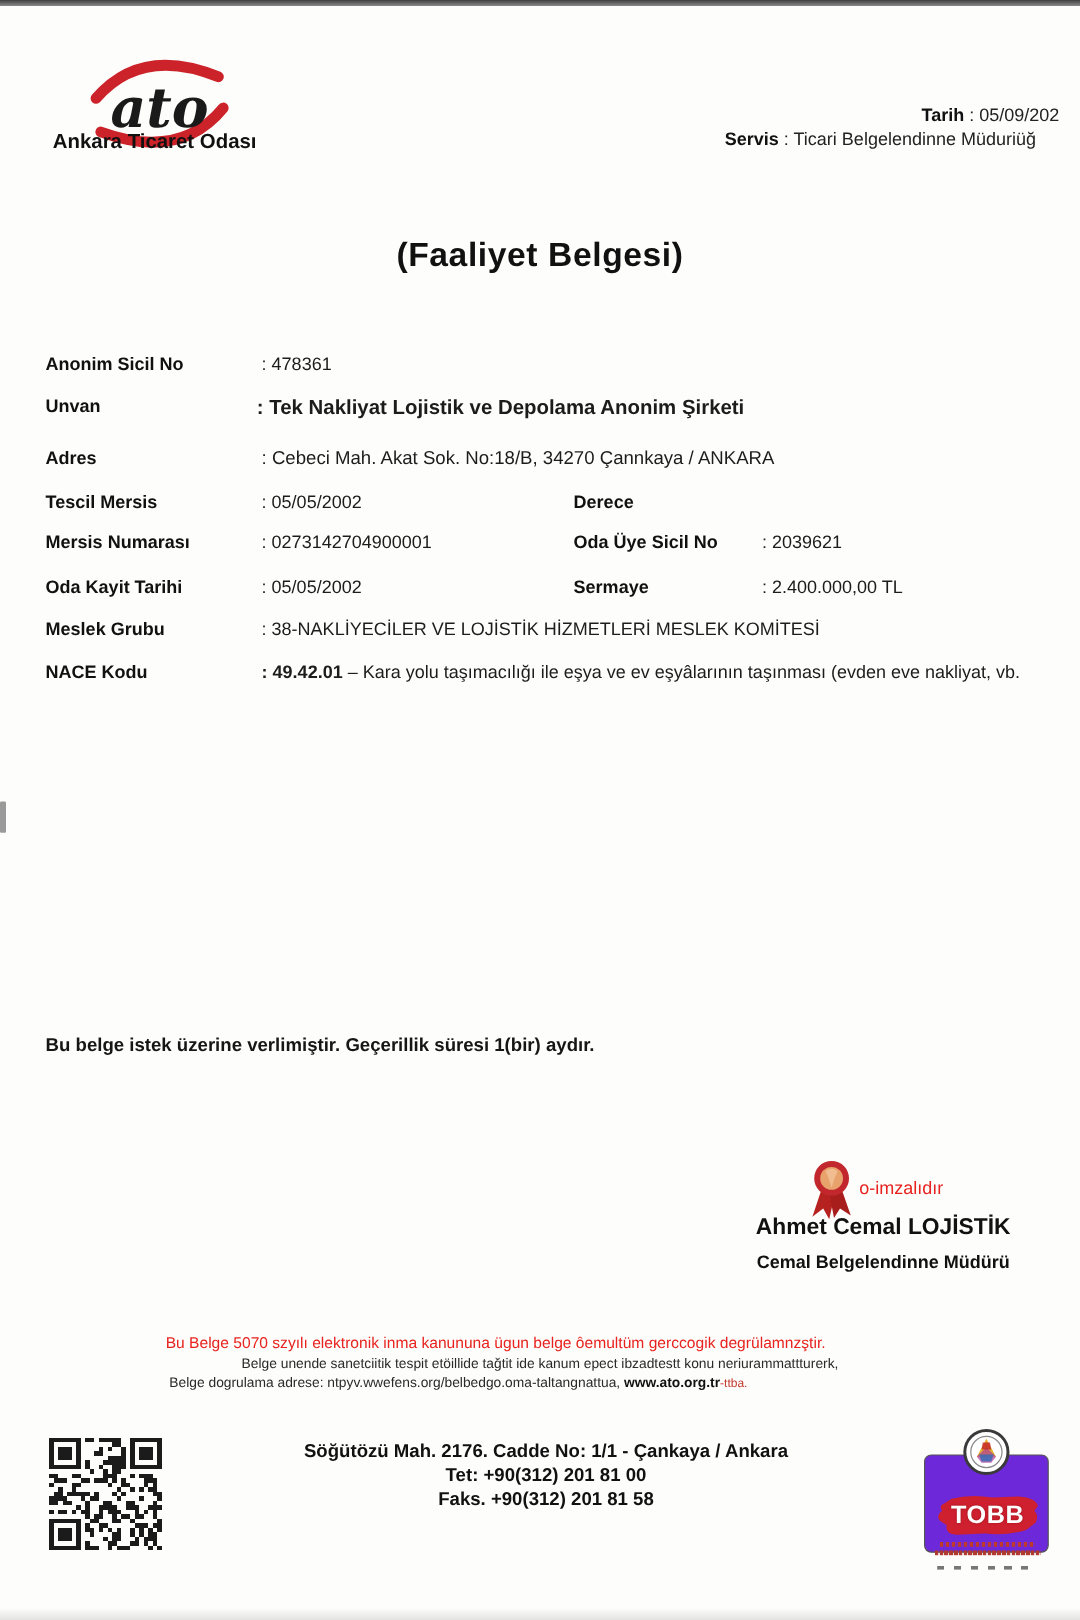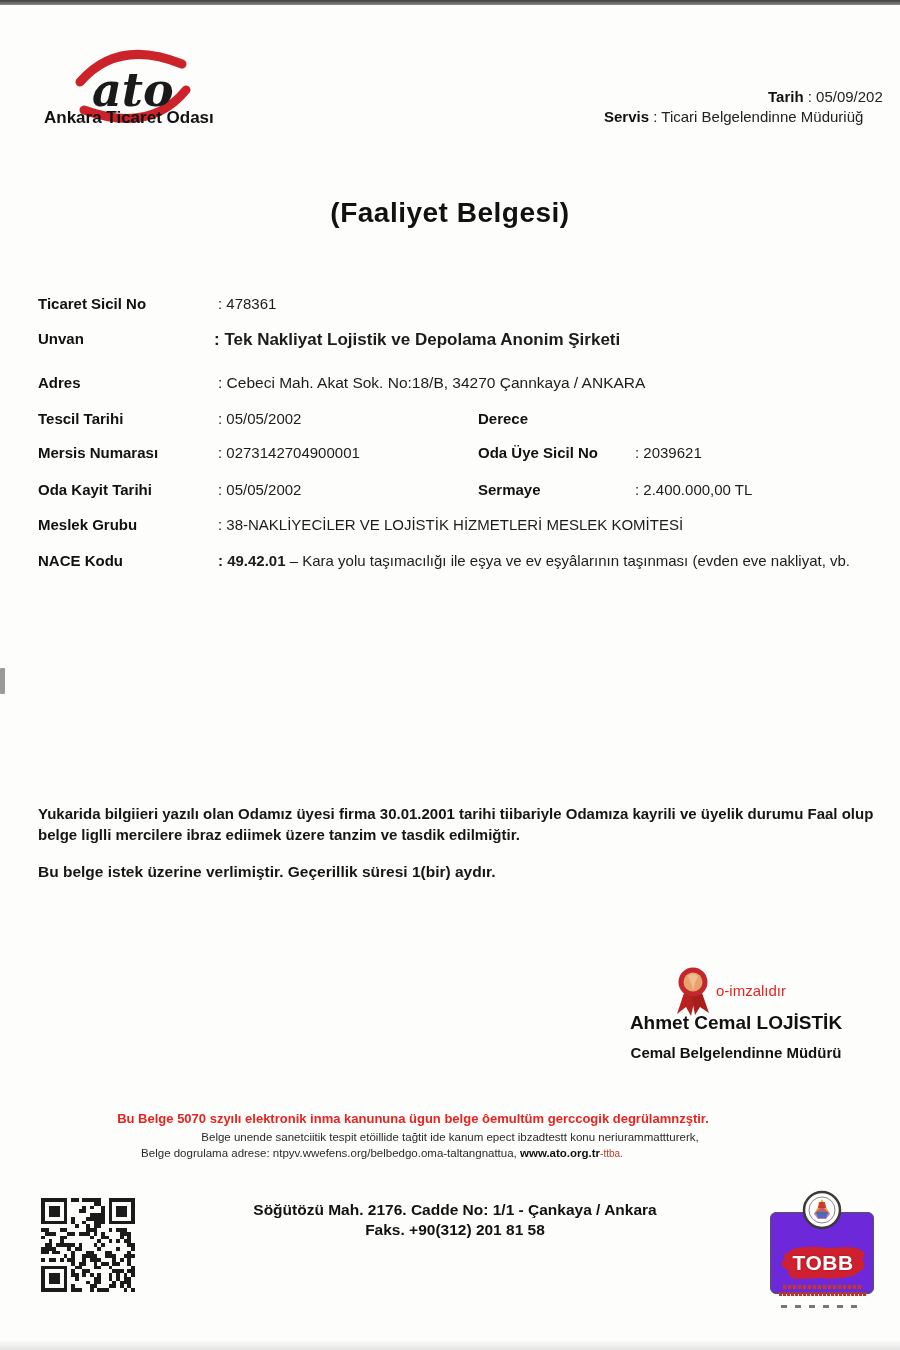--- a/index.html
+++ b/index.html
@@ -47,21 +47,21 @@
   
   .seal { position:absolute; left:672px; top:966px; }
   .eimza { position:absolute; left:716px; top:982px; font-size:15px; font-weight:normal; color:#e8231f; }
   .sig-name { position:absolute; left:588px; top:1012px; width:296px; text-align:center;
     font-size:19px; font-weight:bold; color:#111; }
   .sig-title { position:absolute; left:588px; top:1044px; width:296px; text-align:center;
     font-size:15px; font-weight:bold; color:#111; }
 
   
   .disc1 { position:absolute; top:1111px; left:0; width:826px; text-align:center;
-    font-size:13px; font-weight:bold; color:#e8231f; }
+    font-size:13px; font-weight:normal; color:#e8231f; }
   .disc2 { position:absolute; top:1131px; left:0; width:900px; text-align:center;
     font-size:11.5px; color:#2a2a2a; }
   .disc3 { position:absolute; top:1147px; left:0; width:764px; text-align:center;
     font-size:11.5px; color:#2a2a2a; }
   .disc3 b { color:#111; }
   .disc3 .tail { color:#c03a2b; font-size:10px; }
 
   
   .qr { position:absolute; left:40px; top:1198px; width:96px; height:94px; }
   .footer-block { position:absolute; top:1200px; left:60px; width:790px; text-align:center;
@@ -98,33 +98,33 @@
   <div class="org-name">Ankara Ticaret Odası</div>
 
   <div class="hdr-line hdr-date"><b>Tarih</b><span> : 05/09/202</span></div>
   <div class="hdr-line hdr-service"><b>Servis</b><span> :   Ticari Belgelendinne Müduriüğ</span></div>
 
   <div class="doc-title">
     <div>(Faaliyet Belgesi)</div>
   </div>
 
   <div class="frow" style="top:295px">
-    <span class="flabel">Ticaret Sicil No</span>
+    <span class="flabel">Anonim Sicil No</span>
     <span class="fvalue">: 478361</span>
   </div>
   <div class="frow" style="top:330px">
     <span class="flabel">Unvan</span>
     <span class="fvalue unvan-val">: Tek Nakliyat Lojistik ve Depolama Anonim Şirketi</span>
   </div>
   <div class="frow" style="top:374px">
     <span class="flabel">Adres</span>
     <span class="fvalue adres-val">: Cebeci Mah. Akat Sok. No:18/B, 34270 Çannkaya / ANKARA</span>
   </div>
   <div class="frow" style="top:410px">
-    <span class="flabel">Tescil Tarihi</span>
+    <span class="flabel">Tescil Mersis</span>
     <span class="fvalue">: 05/05/2002</span>
     <span class="flabel2">Derece</span>
     <span class="fvalue2"></span>
   </div>
   <div class="frow" style="top:444px">
     <span class="flabel">Mersis Numarası</span>
     <span class="fvalue">: 0273142704900001</span>
     <span class="flabel2">Oda Üye Sicil No</span>
     <span class="fvalue2">: 2039621</span>
   </div>
@@ -136,21 +136,20 @@
   </div>
   <div class="frow" style="top:516px">
     <span class="flabel">Meslek Grubu</span>
     <span class="fvalue">: 38-NAKLİYECİLER VE LOJİSTİK HİZMETLERİ MESLEK KOMİTESİ</span>
   </div>
   <div class="frow" style="top:552px">
     <span class="flabel">NACE Kodu</span>
     <span class="fvalue"><span class="nace-code">: 49.42.01</span><span> – Kara yolu taşımacılığı ile eşya ve ev eşyâlarının taşınması  (evden eve nakliyat, vb.</span></span>
   </div>
 
-  <div class="para1">Yukarida bilgiieri yazılı olan Odamız üyesi firma 30.01.2001 tarihi tiibariyle Odamıza kayrili ve üyelik durumu Faal olup belge liglli mercilere ibraz ediimek üzere tanzim ve tasdik edilmiğtir.</div>
   <div class="para2">Bu belge istek üzerine verlimiştir. Geçerillik süresi 1(bir) aydır.</div>
 
   <div class="seal">
     <svg width="42" height="52" viewBox="0 0 42 52">
       <path d="M 13 24 L 5 48 L 14 41 L 19 50 L 24 28 Z" fill="#b5221f"></path>
       <path d="M 29 24 L 37 47 L 28 41 L 23 49 L 19 28 Z" fill="#a81e1c"></path>
       <circle cx="21" cy="16" r="14.5" fill="#c1272d"></circle>
       <circle cx="21" cy="16" r="9.5" fill="#e8a26b"></circle>
       <path d="M 16 10 Q 21 6 26 10 Q 23 16 21 24 Q 19 16 16 10 Z" fill="#f2c197" opacity="0.85"></path>
     </svg>
@@ -454,20 +453,21 @@
         <rect x="15" y="24" width="1" height="1" fill="#1b1b1b"></rect>
         <rect x="16" y="24" width="1" height="1" fill="#1b1b1b"></rect>
         <rect x="17" y="24" width="1" height="1" fill="#1b1b1b"></rect>
         <rect x="22" y="24" width="1" height="1" fill="#1b1b1b"></rect>
         <rect x="24" y="24" width="1" height="1" fill="#1b1b1b"></rect>
       </svg>
   </div>
 
   <div class="footer-block">
     <div>Söğütözü Mah. 2176. Cadde No: 1/1 - Çankaya / Ankara</div>
+    <div>Tet: +90(312) 201 81 00</div>
     <div>Faks. +90(312) 201 81 58</div>
   </div>
 
   <div class="tobb">
     <div class="tobb-box">
       <svg class="tobb-map" viewBox="0 0 88 36">
         <path d="M 6 14 Q 3 10 8 8 L 14 4 Q 30 0 48 3 L 70 2 Q 84 3 86 10 L 83 14 Q 87 18 84 24 L 76 30 Q 60 35 42 33 L 18 34 Q 8 33 10 26 L 4 22 Q 1 18 6 14 Z" fill="#cf2030"></path>
       </svg>
       <div class="tobb-word">TOBB</div>
       <div class="tobb-fineprint"></div>

